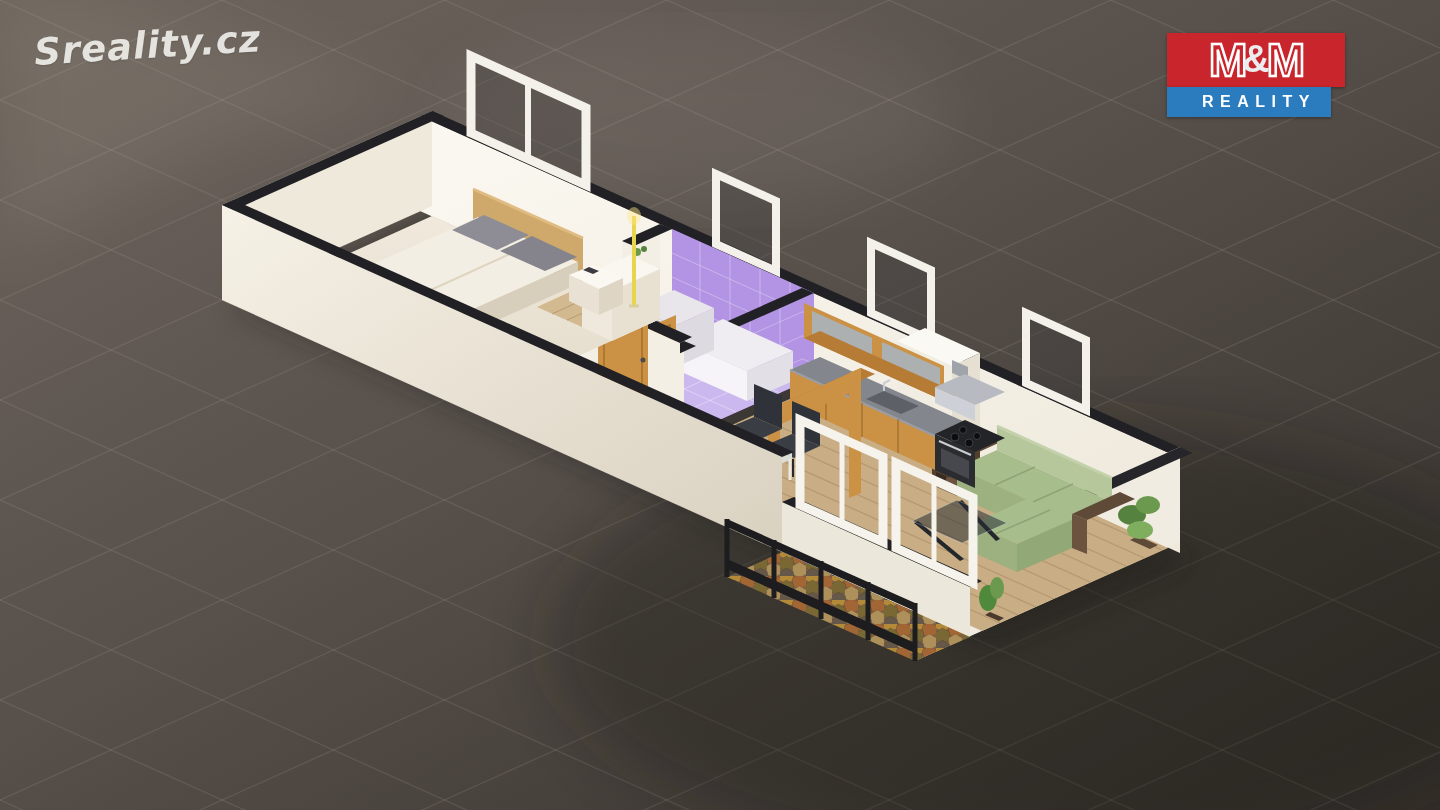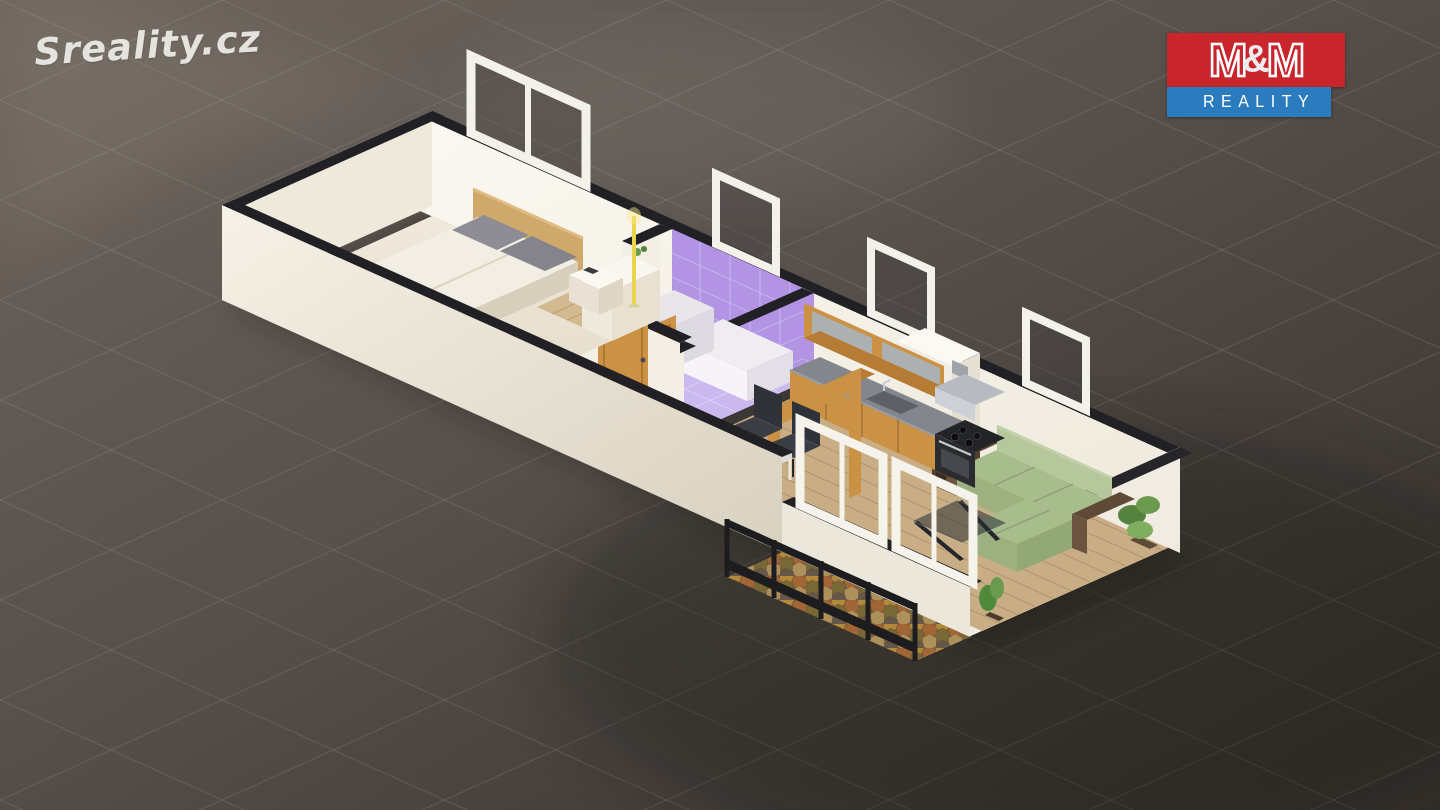--- a/index.html
+++ b/index.html
@@ -23,21 +23,21 @@
     font-weight:bold;font-style:italic;font-size:37px;letter-spacing:1px;
     color:var(--watermark);opacity:.88;transform:rotate(-3.5deg);text-shadow:0 1px 2px rgba(0,0,0,.15);}
   .logo{position:absolute;left:1167px;top:33px;width:178px;}
   .logo-mm{width:178px;height:54px;background:var(--logo-red);display:flex;align-items:center;
     justify-content:center;box-shadow:0 1px 3px rgba(0,0,0,.35);}
   .logo-mm .m{font-weight:900;font-size:46px;line-height:54px;color:var(--logo-red);
     -webkit-text-stroke:2.5px #ffffff;letter-spacing:-2px;}
   .logo-mm .amp{font-weight:900;font-size:38px;line-height:54px;color:#ececef;margin:0 -3px;
     position:relative;top:-1px;z-index:2;}
   .logo-reality{width:164px;height:30px;background:var(--logo-blue);display:flex;align-items:center;
-    justify-content:center;color:#fff;font-weight:normal;font-size:16px;letter-spacing:6.5px;
+    justify-content:center;color:#fff;font-weight:bold;font-size:16px;letter-spacing:6.5px;
     padding-left:20px;box-sizing:border-box;box-shadow:0 1px 3px rgba(0,0,0,.35);}
 </style>
 </head>
 <body>
 
 <div class="stage">
 
 <svg width="1440" height="810" viewBox="0 0 1440 810">
   <defs>
     <linearGradient id="bgGrad" x1="0" y1="0" x2="1" y2="1">

